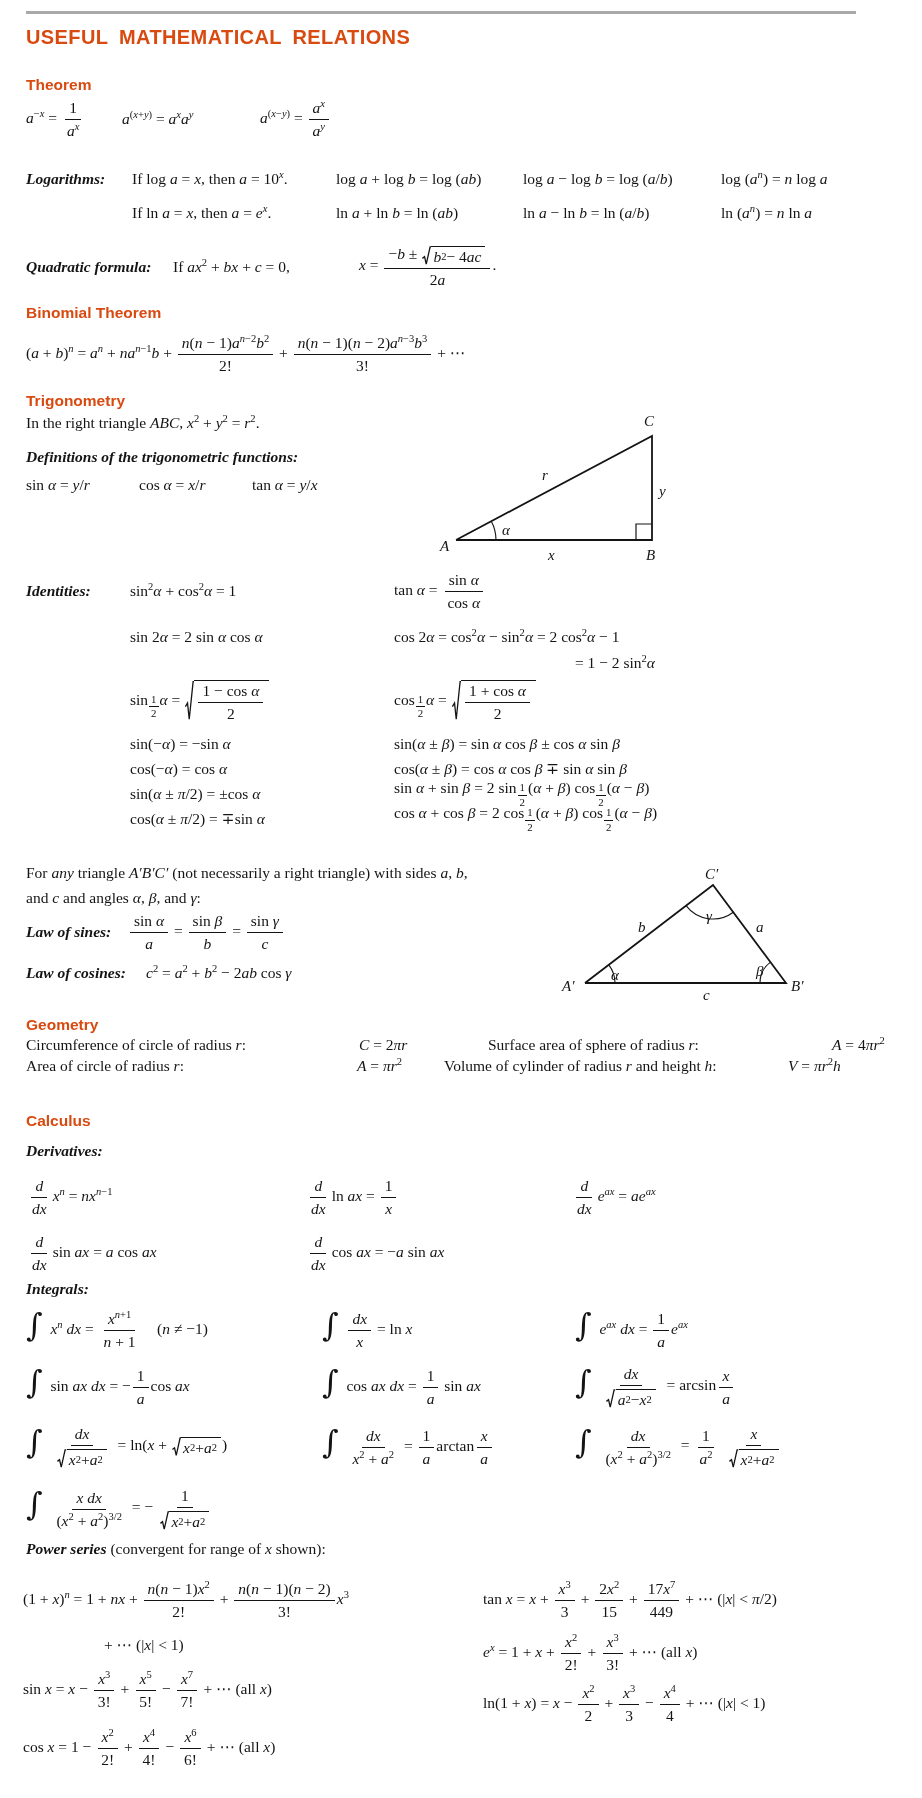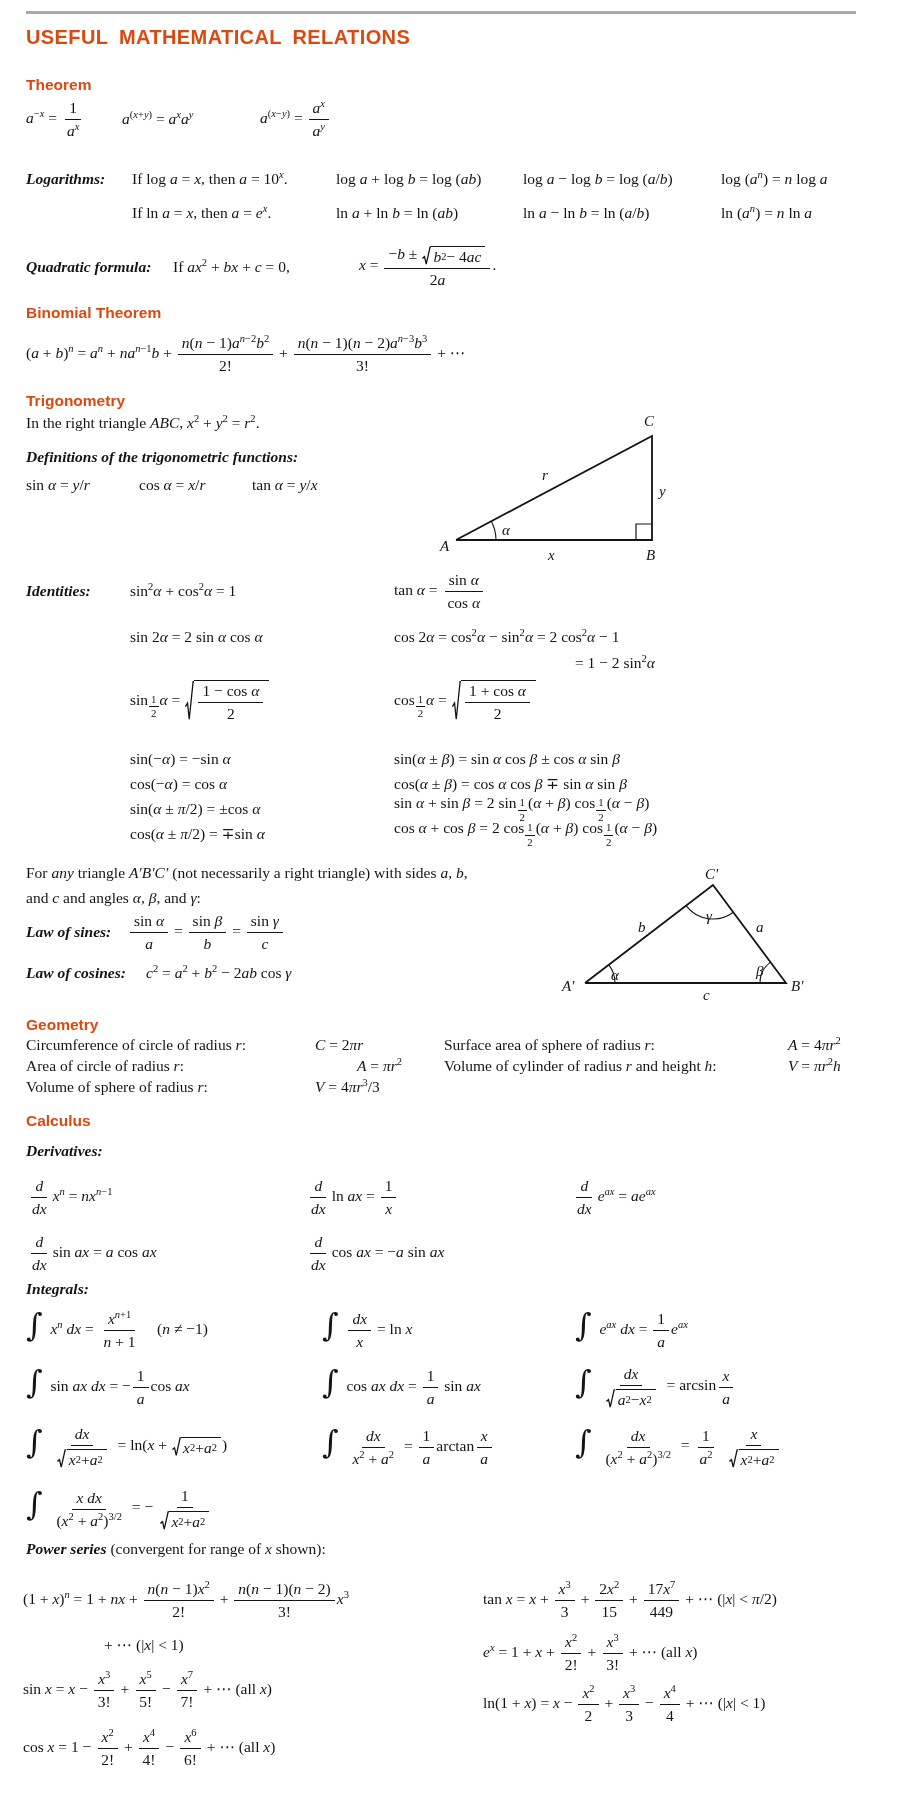--- a/index.html
+++ b/index.html
@@ -187,21 +187,21 @@
               </svg>
             </span>
             <span class="rdc">
               <span class="frac">
                 <span class="num">1 + <span class="rm">cos </span><span class="it">α</span></span>
                 <span class="den">2</span>
               </span>
             </span>
           </span></span>
     </div>
-    <div class="row" style="height:25px;margin-top:20px;">
+    <div class="row" style="height:25px;margin-top:5px;">
       <span class="cell" style="width:104px;"></span>
       <span class="math cell" style="width:264px;"><span class="rm">sin</span>(−<span class="it">α</span>) = −<span class="rm">sin </span><span class="it">α</span></span>
       <span class="math cell"><span class="rm">sin</span>(<span class="it">α</span> ± <span class="it">β</span>) = <span class="rm">sin </span><span class="it">α</span> <span class="rm">cos </span><span class="it">β</span> ± <span class="rm">cos </span><span class="it">α</span> <span class="rm">sin </span><span class="it">β</span></span>
     </div>
     <div class="row" style="height:25px;">
       <span class="cell" style="width:104px;"></span>
       <span class="math cell" style="width:264px;"><span class="rm">cos</span>(−<span class="it">α</span>) = <span class="rm">cos </span><span class="it">α</span></span>
       <span class="math cell"><span class="rm">cos</span>(<span class="it">α</span> ± <span class="it">β</span>) = <span class="rm">cos </span><span class="it">α</span> <span class="rm">cos </span><span class="it">β</span> ∓ <span class="rm">sin </span><span class="it">α</span> <span class="rm">sin </span><span class="it">β</span></span>
     </div>
     <div class="row" style="height:25px;">
@@ -261,33 +261,29 @@
     <text x="143" y="132">c</text>
     <text x="51" y="112">α</text>
     <text x="196" y="108">β</text>
     <text x="146" y="53">γ</text>
   </svg>
 
   <h2 class="abs sect" style="left:26px;top:1016px;">Geometry</h2>
   <div class="abs" style="left:26px;top:1036px;">
     <div class="row base" style="height:21px;justify-content:flex-end;">
       <span class="math cell" style="width:289px;"><span class="rm">Circumference of circle of radius </span><span class="it">r</span><span class="rm">:</span></span>
-      <span class="math cell" style="width:129px;"><span class="it">C</span> = 2<span class="it">πr</span></span>
+      <span class="math cell" style="width:129px;margin-left:44px;"><span class="it">C</span> = 2<span class="it">πr</span></span>
       <span class="math cell" style="width:344px;"><span class="rm">Surface area of sphere of radius </span><span class="it">r</span><span class="rm">:</span></span>
       <span class="math cell"><span class="it">A</span> = 4<span class="it">πr</span><sup>2</sup></span>
     </div>
     <div class="row base" style="height:21px;">
       <span class="math cell" style="width:289px;"><span class="rm">Area of circle of radius </span><span class="it">r</span><span class="rm">:</span></span>
       <span class="math cell" style="width:129px;text-align:center;"><span class="it">A</span> = <span class="it">πr</span><sup>2</sup></span>
       <span class="math cell" style="width:344px;"><span class="rm">Volume of cylinder of radius </span><span class="it">r</span><span class="rm"> and height </span><span class="it">h</span><span class="rm">:</span></span>
       <span class="math cell"><span class="it">V</span> = <span class="it">πr</span><sup>2</sup><span class="it">h</span></span>
-    </div>
-    <div class="row base" style="height:21px;">
-      <span class="math cell" style="width:289px;"><span class="rm">Volume of sphere of radius </span><span class="it">r</span><span class="rm">:</span></span>
-      <span class="math cell" style="width:129px;"><span class="it">V</span> = 4<span class="it">πr</span><sup>3</sup>/3</span>
     </div>
   </div>
 
   <h2 class="abs sect" style="left:26px;top:1112px;">Calculus</h2>
   <div class="abs slabel" style="left:26px;top:1142px;">Derivatives:</div>
 
   <div class="abs" style="left:26px;top:1172px;">
     <div class="row" style="height:50px;">
       <span class="math cell" style="width:279px;"><span class="frac">
             <span class="num"><span class="it">d</span></span>

